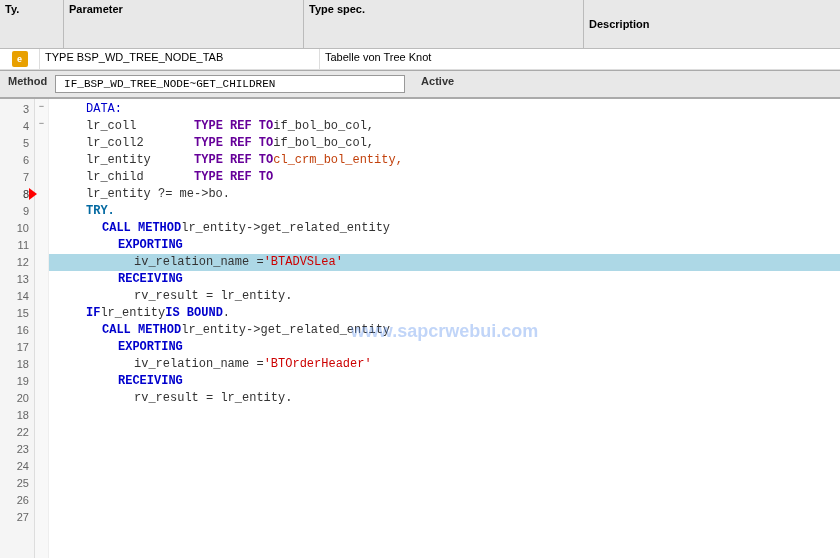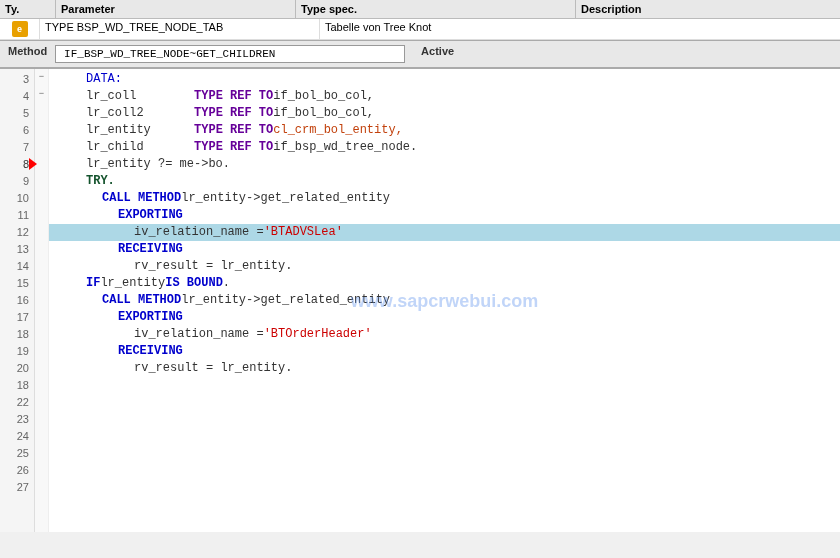--- a/index.html
+++ b/index.html
@@ -18,24 +18,24 @@
       border-bottom: 1px solid #aaa;
     }
     .table-header {
       display: flex;
       background: #e8e8e8;
       border-bottom: 1px solid #bbb;
       font-weight: bold;
       font-size: 11px;
       font-family: Arial, sans-serif;
     }
-    .table-header .col-ty { width: 56px; padding: 3px 5px; border-right: 1px solid #bbb; }
+    .table-header .col-ty { width: 64px; padding: 3px 5px; border-right: 1px solid #bbb; }
     .table-header .col-param { width: 240px; padding: 3px 5px; border-right: 1px solid #bbb; }
     .table-header .col-type { width: 280px; padding: 3px 5px; border-right: 1px solid #bbb; }
-    .table-header .col-desc { flex: 1; padding: 3px 5px; }
+    .table-header .col-desc { flex: 1; padding: 18px 5px; }
 
     .table-row {
       display: flex;
       background: #fff;
       border-bottom: 1px solid #ddd;
       font-size: 11px;
       font-family: Arial, sans-serif;
     }
     .table-row .col-ty { width: 40px; padding: 2px 5px; border-right: 1px solid #ddd; display: flex; align-items: center; justify-content: center; }
     .table-row .col-param { width: 240px; padding: 2px 5px; border-right: 1px solid #ddd; }
@@ -274,31 +274,30 @@
         <span style="color: rgb(51, 51, 51);">lr_entity</span>
         <span style="color: rgb(51, 51, 51); white-space: pre;">      </span>
         <span style="color: rgb(102, 0, 153); font-weight: bold;">TYPE REF TO</span>
         <span style="color: #c2410c; font-family: Liberation Mono, monospace;"> cl_crm_bol_entity,</span>
       </div>
       <div class="code-line">
         <span style="display: inline-block; width: 32px;"></span>
         <span style="color: rgb(51, 51, 51);">lr_child</span>
         <span style="color: rgb(51, 51, 51); white-space: pre;">       </span>
         <span style="color: rgb(102, 0, 153); font-weight: bold;">TYPE REF TO</span>
-        <span style="color: rgb(51, 51, 51);"> if_bsp_wd_tree_node.</span>
       </div>
       <div class="code-line"></div>
       <div class="code-line">
         <span style="display: inline-block; width: 32px;"></span>
         <span style="color: rgb(51, 51, 51);">lr_entity ?= me-&gt;bo.</span>
       </div>
       <div class="code-line"></div>
       <div class="code-line">
         <span style="display: inline-block; width: 32px;"></span>
-        <span style="color: #14532d; font-weight: bold;">TRY.</span>
+        <span style="color: #0369a1; font-weight: bold;">TRY.</span>
       </div>
       <div class="code-line">
         <span style="display: inline-block; width: 48px;"></span>
         <span style="color: rgb(0, 0, 204); font-weight: bold;">CALL METHOD</span>
         <span style="color: rgb(51, 51, 51);"> lr_entity-&gt;get_related_entity</span>
       </div>
       <div class="code-line">
         <span style="display: inline-block; width: 64px;"></span>
         <span style="color: rgb(0, 0, 204); font-weight: bold;">EXPORTING</span>
       </div>

